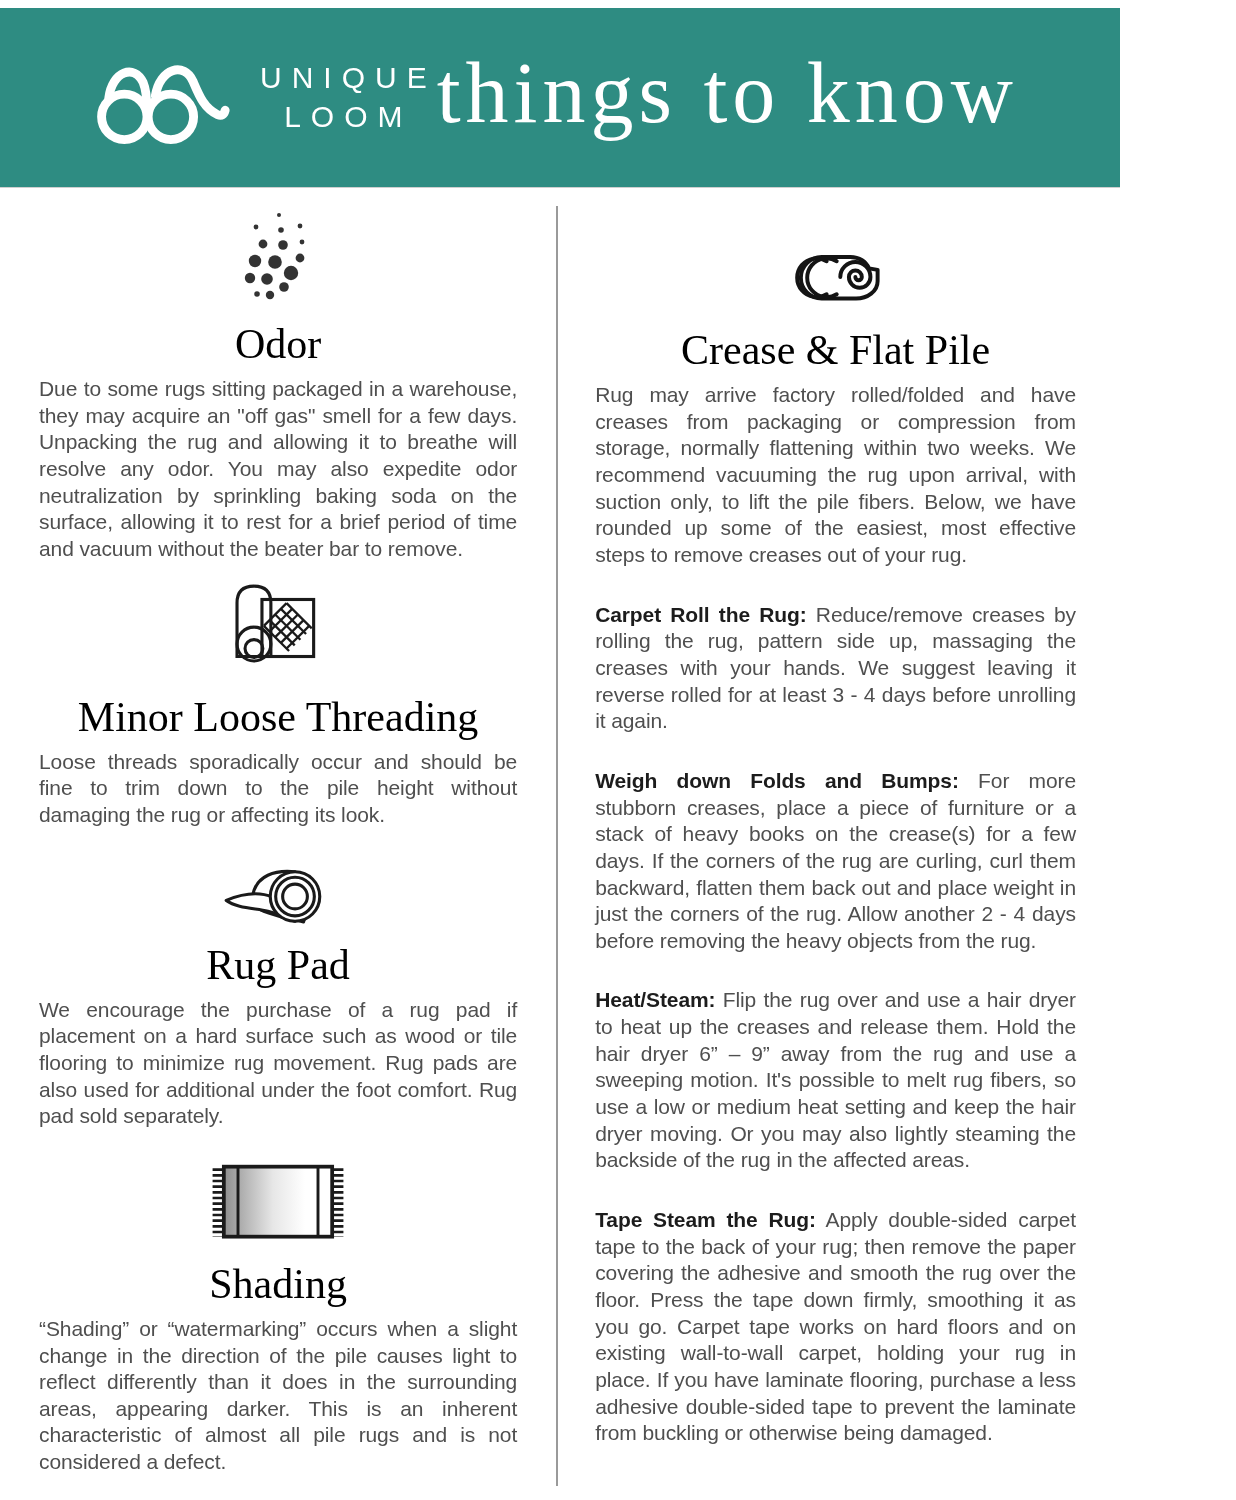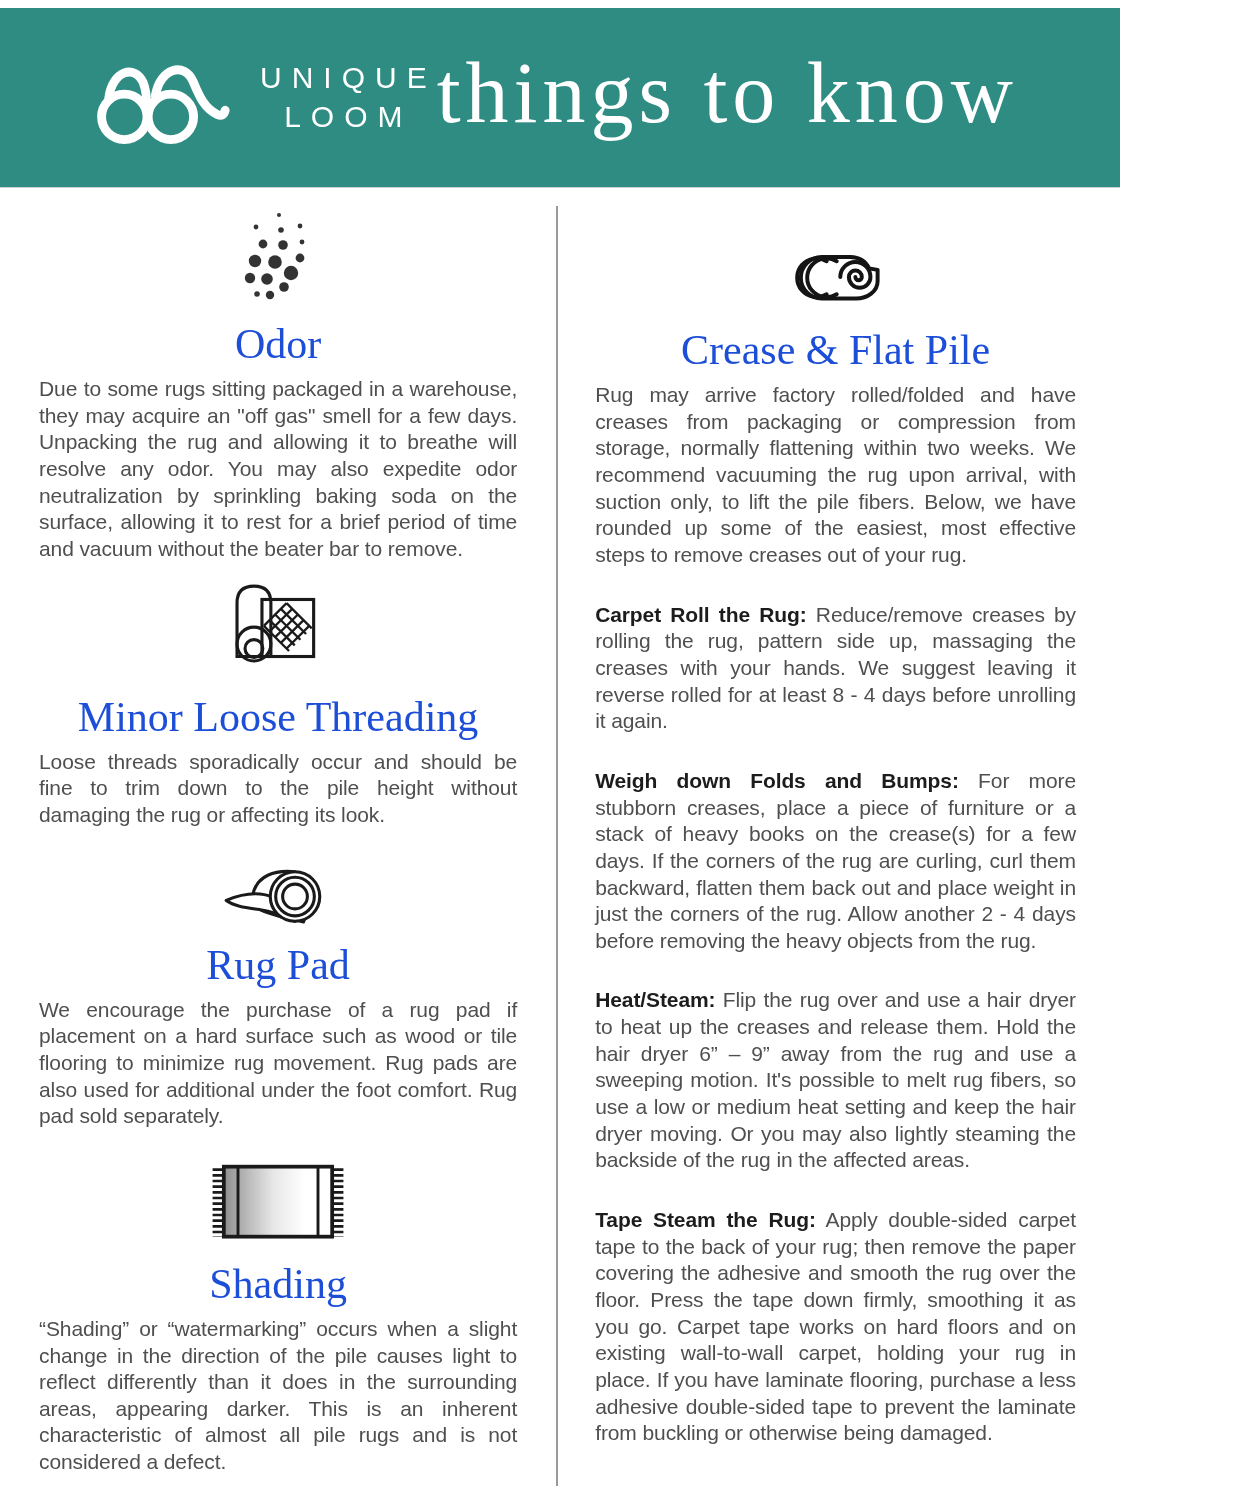--- a/index.html
+++ b/index.html
@@ -14,21 +14,21 @@
               text-align:center;font-weight:400;}
   .brand-text span{display:block;}
   .title{flex:1;text-align:left;color:#fff;font-family:Liberation Serif, serif;
          font-weight:400;font-size:86px;letter-spacing:5px;margin:0 46px 10px 0;}
   
   .columns{display:flex;margin-top:18px;align-items:stretch;}
   .col{box-sizing:border-box;min-height:1280px;}
   .col.left{width:616px;border-right:2px solid #9a9a9a;padding:0 39px;}
   .col.right{width:620px;padding:0 44px 0 37px;}
   .icon-wrap{text-align:center;}
-  .sec-heading{font-family:"Liberation Serif", serif;font-weight:400;color:#1d4ed8;
+  .sec-heading{font-family:"Liberation Serif", serif;font-weight:400;color:#000000;
                font-size:42px;text-align:center;margin:12px 0 8px;}
   .body{font-size:21px;line-height:1.27;color:#4f4f4f;text-align:justify;
         margin:0;letter-spacing:-0.1px;}
   .tip{margin-top:33px;}
   .tip b{color:#1c1c1c;}
   .icon-odor{margin-top:2px;}
   .icon-threading{margin-top:16px;}
   .icon-tape{margin-top:22px;}
   .icon-fringe{margin-top:30px;}
   .icon-crease{margin-top:38px;}
@@ -161,21 +161,21 @@
             <path d="M71,24 A27 27 0 1 0 71,70"></path>
             <path d="M76,46 A21 21 0 0 1 118,46 A15 15 0 0 1 88,46 A9 9 0 0 1 106,46 A4.5 4.5 0 0 1 97,46"></path>
           </g>
         </svg>
       </div>
       <h2 class="sec-heading">Crease &amp; Flat Pile</h2>
       <p class="body">Rug may arrive factory rolled/folded and have creases from packaging or compression from storage, normally flattening within two weeks. We recommend vacuuming the rug upon arrival, with suction only, to lift the pile fibers. Below, we have rounded up some of the easiest, most effective steps to remove creases out of your rug.</p>
 
       <p class="body tip">
         <b>Carpet Roll the Rug:</b>
-        <span>Reduce/remove creases by rolling the rug, pattern side up, massaging the creases with your hands. We suggest leaving it reverse rolled for at least 8 - 4 days before unrolling it again.</span>
+        <span>Reduce/remove creases by rolling the rug, pattern side up, massaging the creases with your hands. We suggest leaving it reverse rolled for at least 3 - 4 days before unrolling it again.</span>
       </p>
 
       <p class="body tip">
         <b>Weigh down Folds and Bumps:</b>
         <span>For more stubborn creases, place a piece of furniture or a stack of heavy books on the crease(s) for a few days. If the corners of the rug are curling, curl them backward, flatten them back out and place weight in just the corners of the rug. Allow another 2 - 4 days before removing the heavy objects from the rug.</span>
       </p>
 
       <p class="body tip">
         <b>Heat/Steam:</b>
         <span>Flip the rug over and use a hair dryer to heat up the creases and release them. Hold the hair dryer 6” – 9” away from the rug and use a sweeping motion. It's possible to melt rug fibers, so use a low or medium heat setting and keep the hair dryer moving. Or you may also lightly steaming the backside of the rug in the affected areas.</span>

